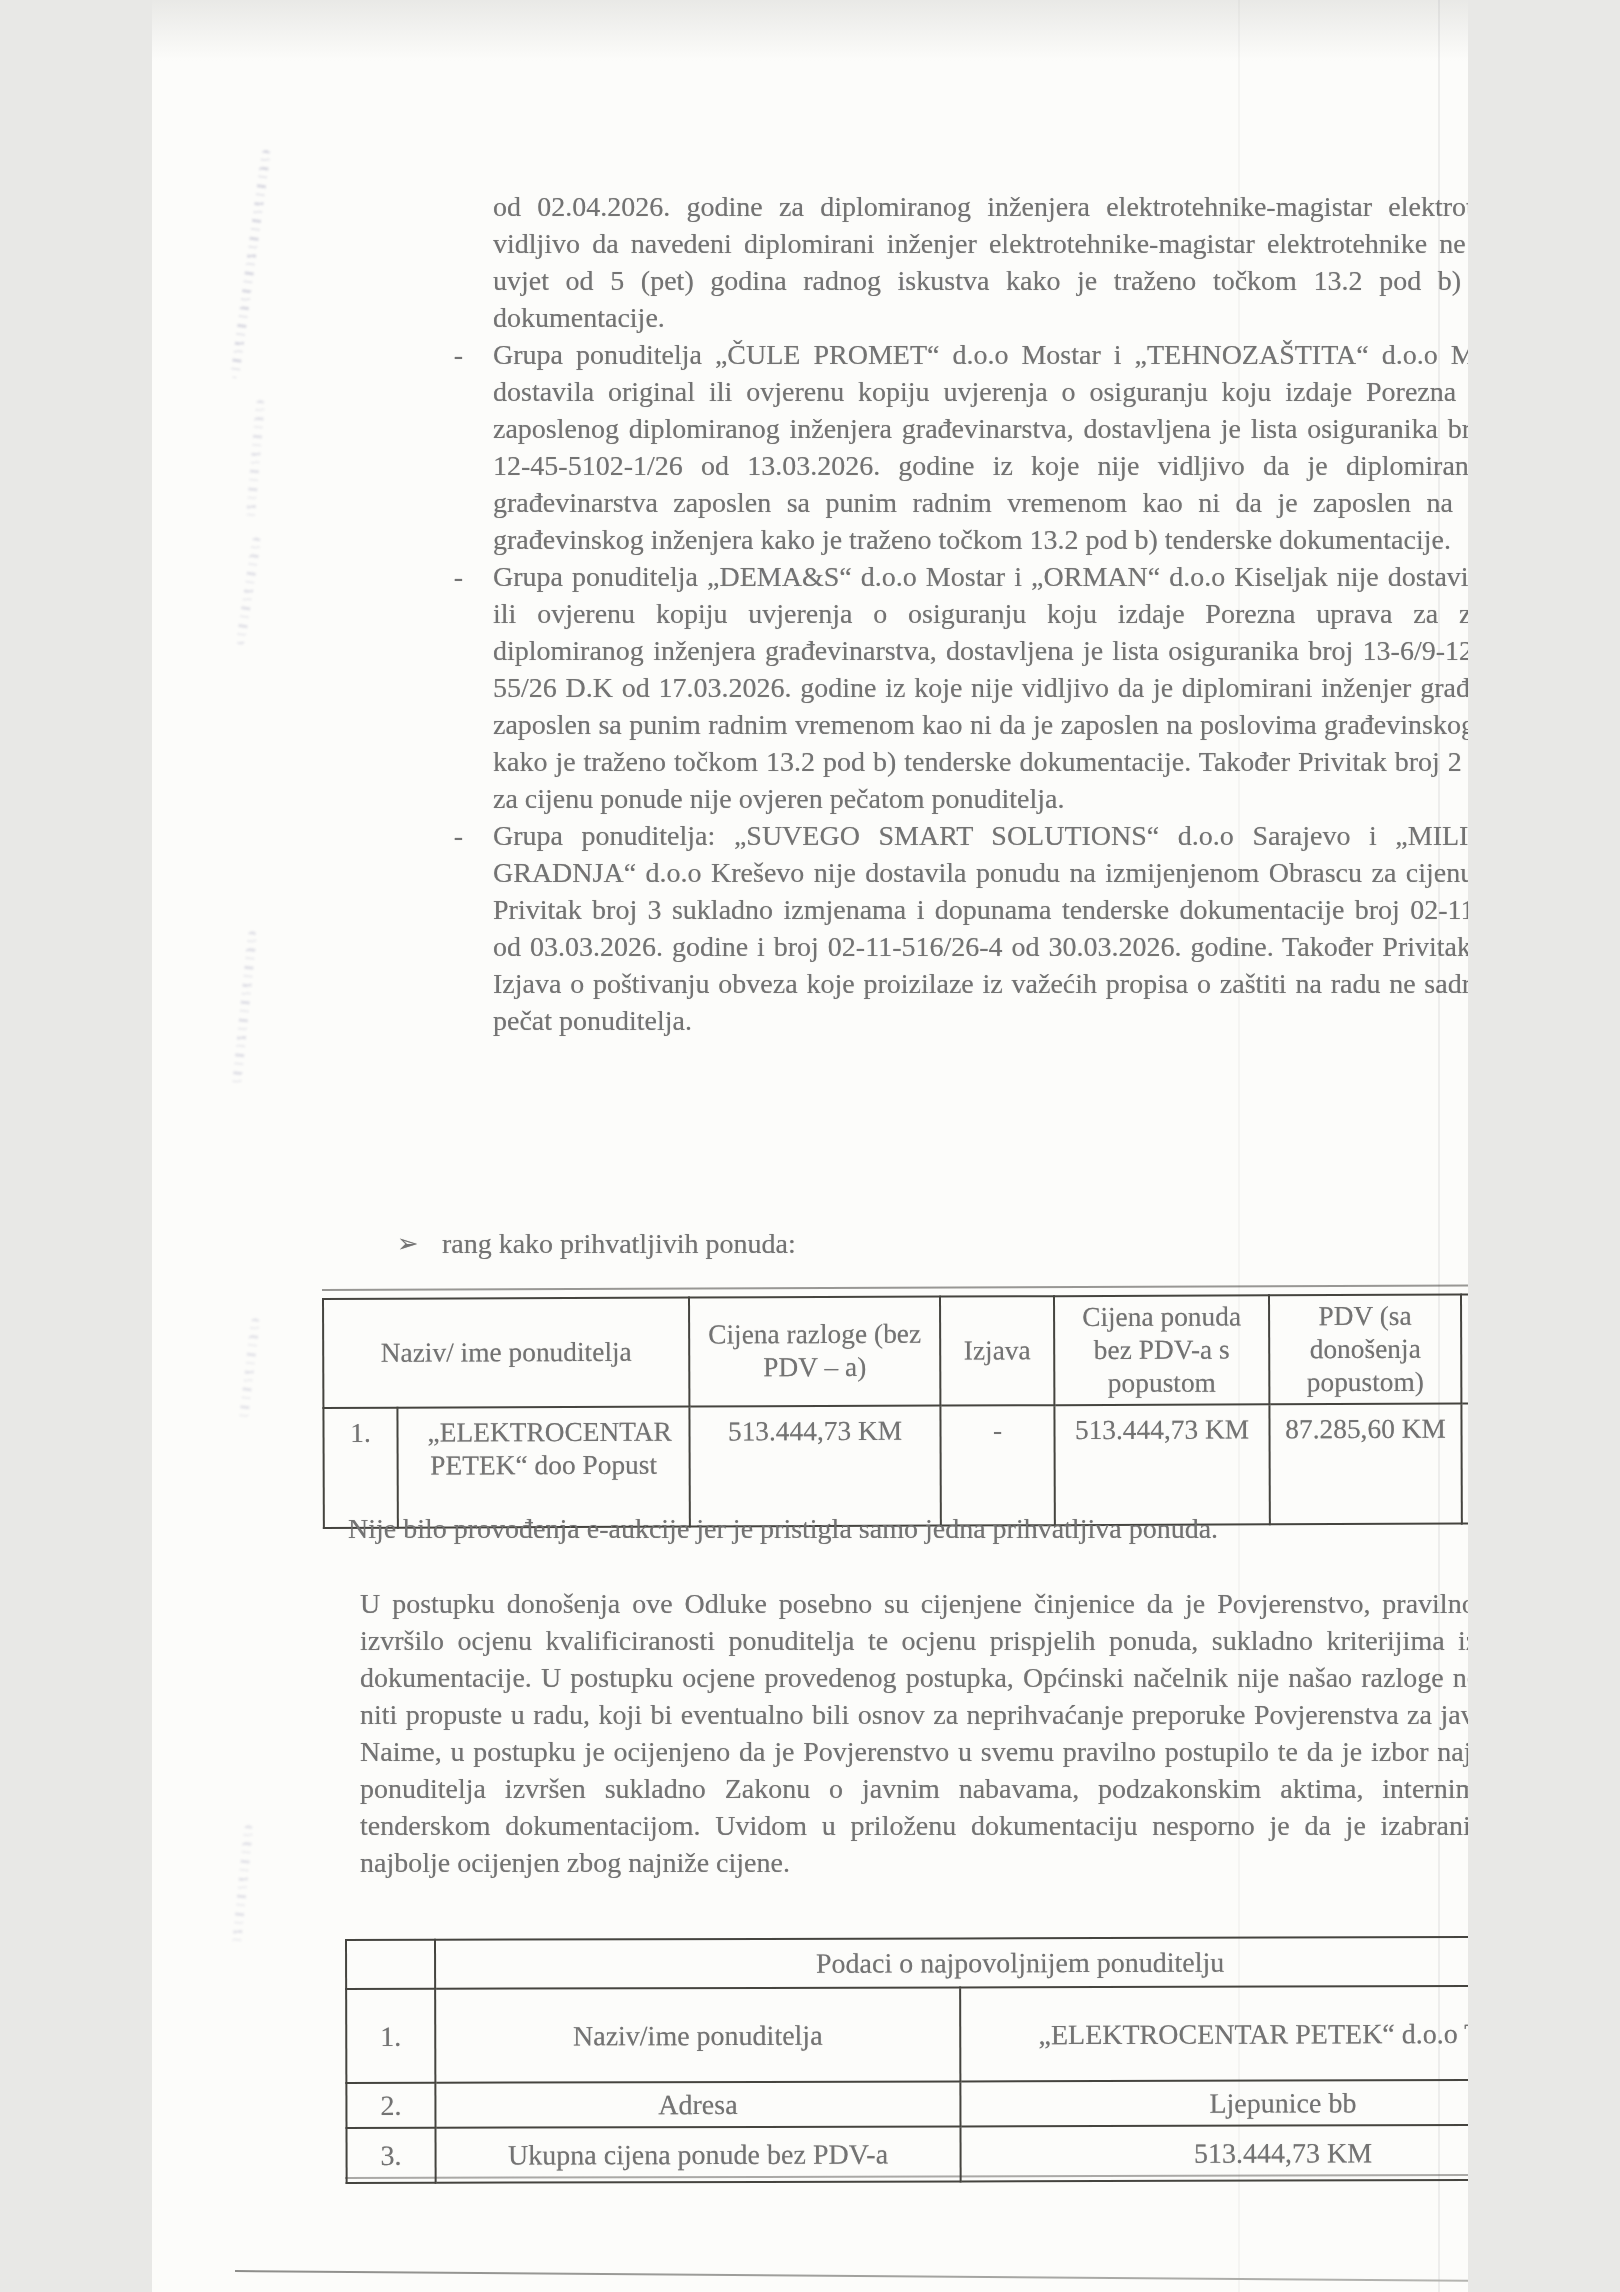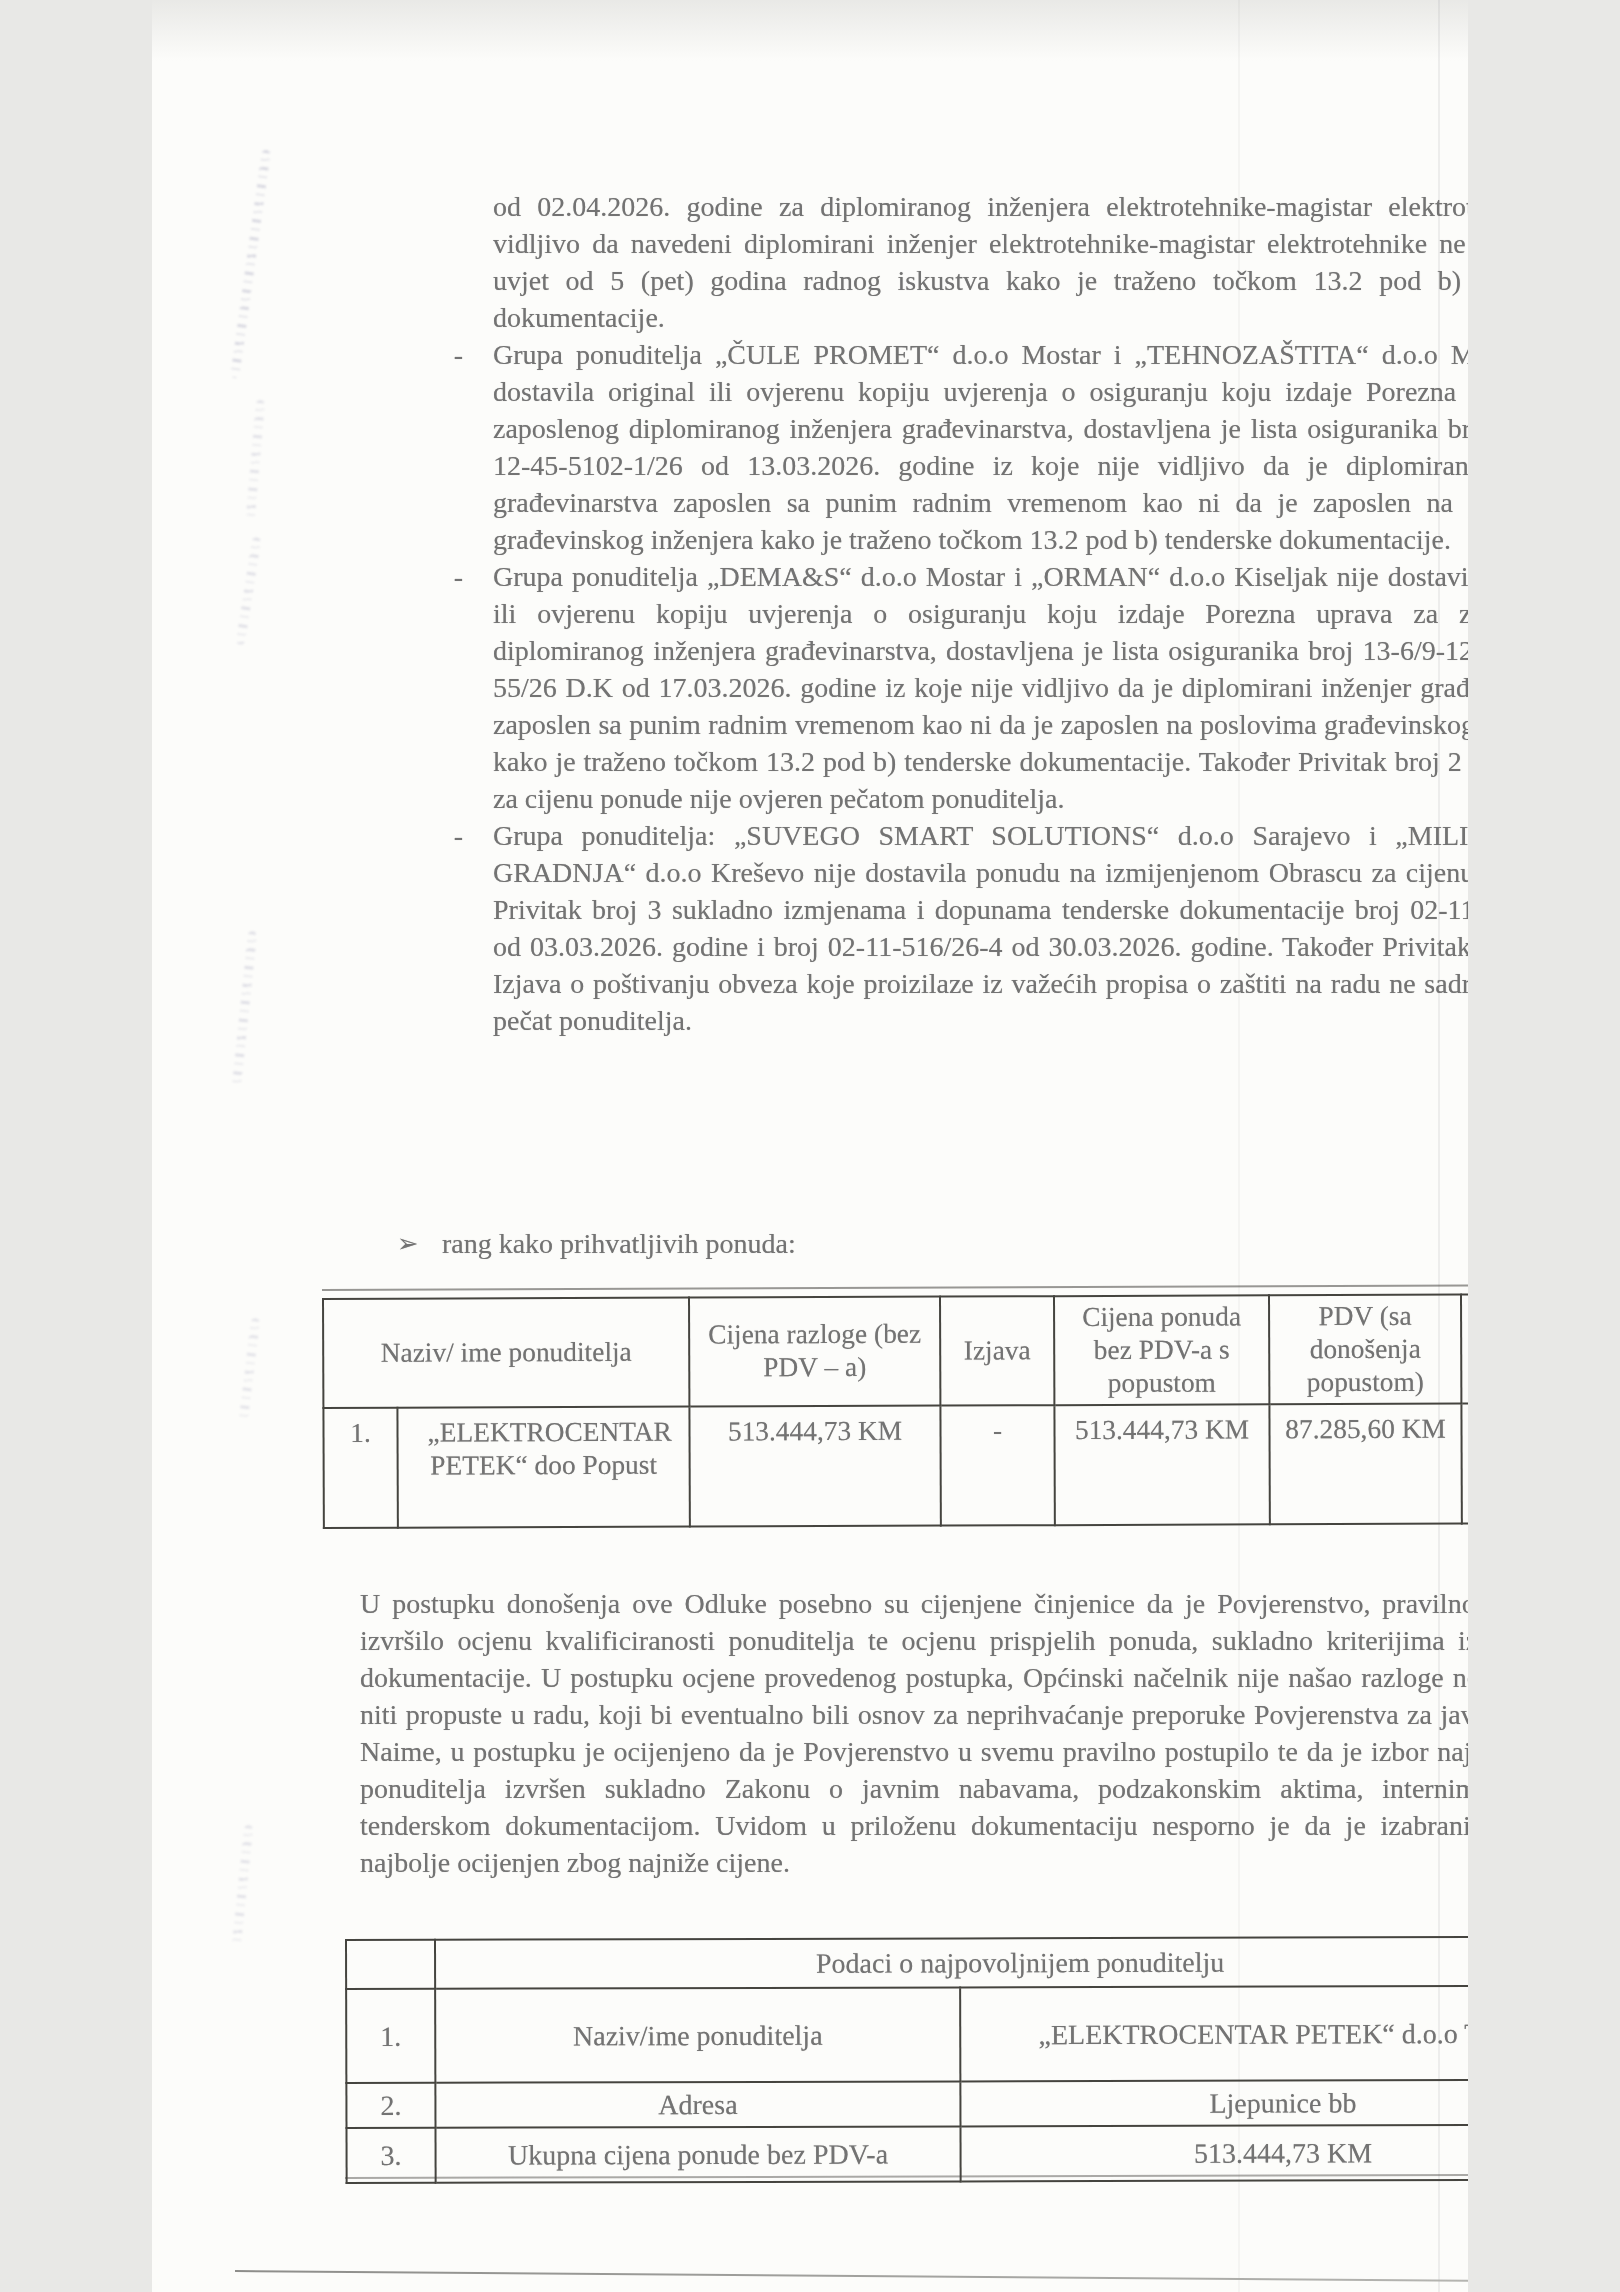--- a/index.html
+++ b/index.html
@@ -131,20 +131,21 @@
         <td>513.444,73 KM</td>
         <td>-</td>
         <td>513.444,73 KM</td>
         <td>87.285,60 KM</td>
         <td>600.730,33 KM</td>
       </tr>
     </tbody>
       </table>
   </div>
 
+  <p class="para-plain auction-note">Nije bilo provođenja e-aukcije jer je pristigla samo jedna prihvatljiva ponuda.</p>
 
   <p class="para-plain assessment">U postupku donošenja ove Odluke posebno su cijenjene činjenice da je Povjerenstvo, pravilno i potpuno izvršilo ocjenu kvalificiranosti ponuditelja te ocjenu prispjelih ponuda, sukladno kriterijima iz tenderske dokumentacije. U postupku ocjene provedenog postupka, Općinski načelnik nije našao razloge nepravilnosti niti propuste u radu, koji bi eventualno bili osnov za neprihvaćanje preporuke Povjerenstva za javnu nabavu. Naime, u postupku je ocijenjeno da je Povjerenstvo u svemu pravilno postupilo te da je izbor najpovoljnijeg ponuditelja izvršen sukladno Zakonu o javnim nabavama, podzakonskim aktima, internim aktima i tenderskom dokumentacijom. Uvidom u priloženu dokumentaciju nesporno je da je izabrani ponuditelj najbolje ocijenjen zbog najniže cijene.</p>
 
   <div class="t2wrap">
     <table class="doc-table t2">
       <colgroup>
         <col style="width:89px">
           <col style="width:525px">
           <col style="width:645px">
       </colgroup>

